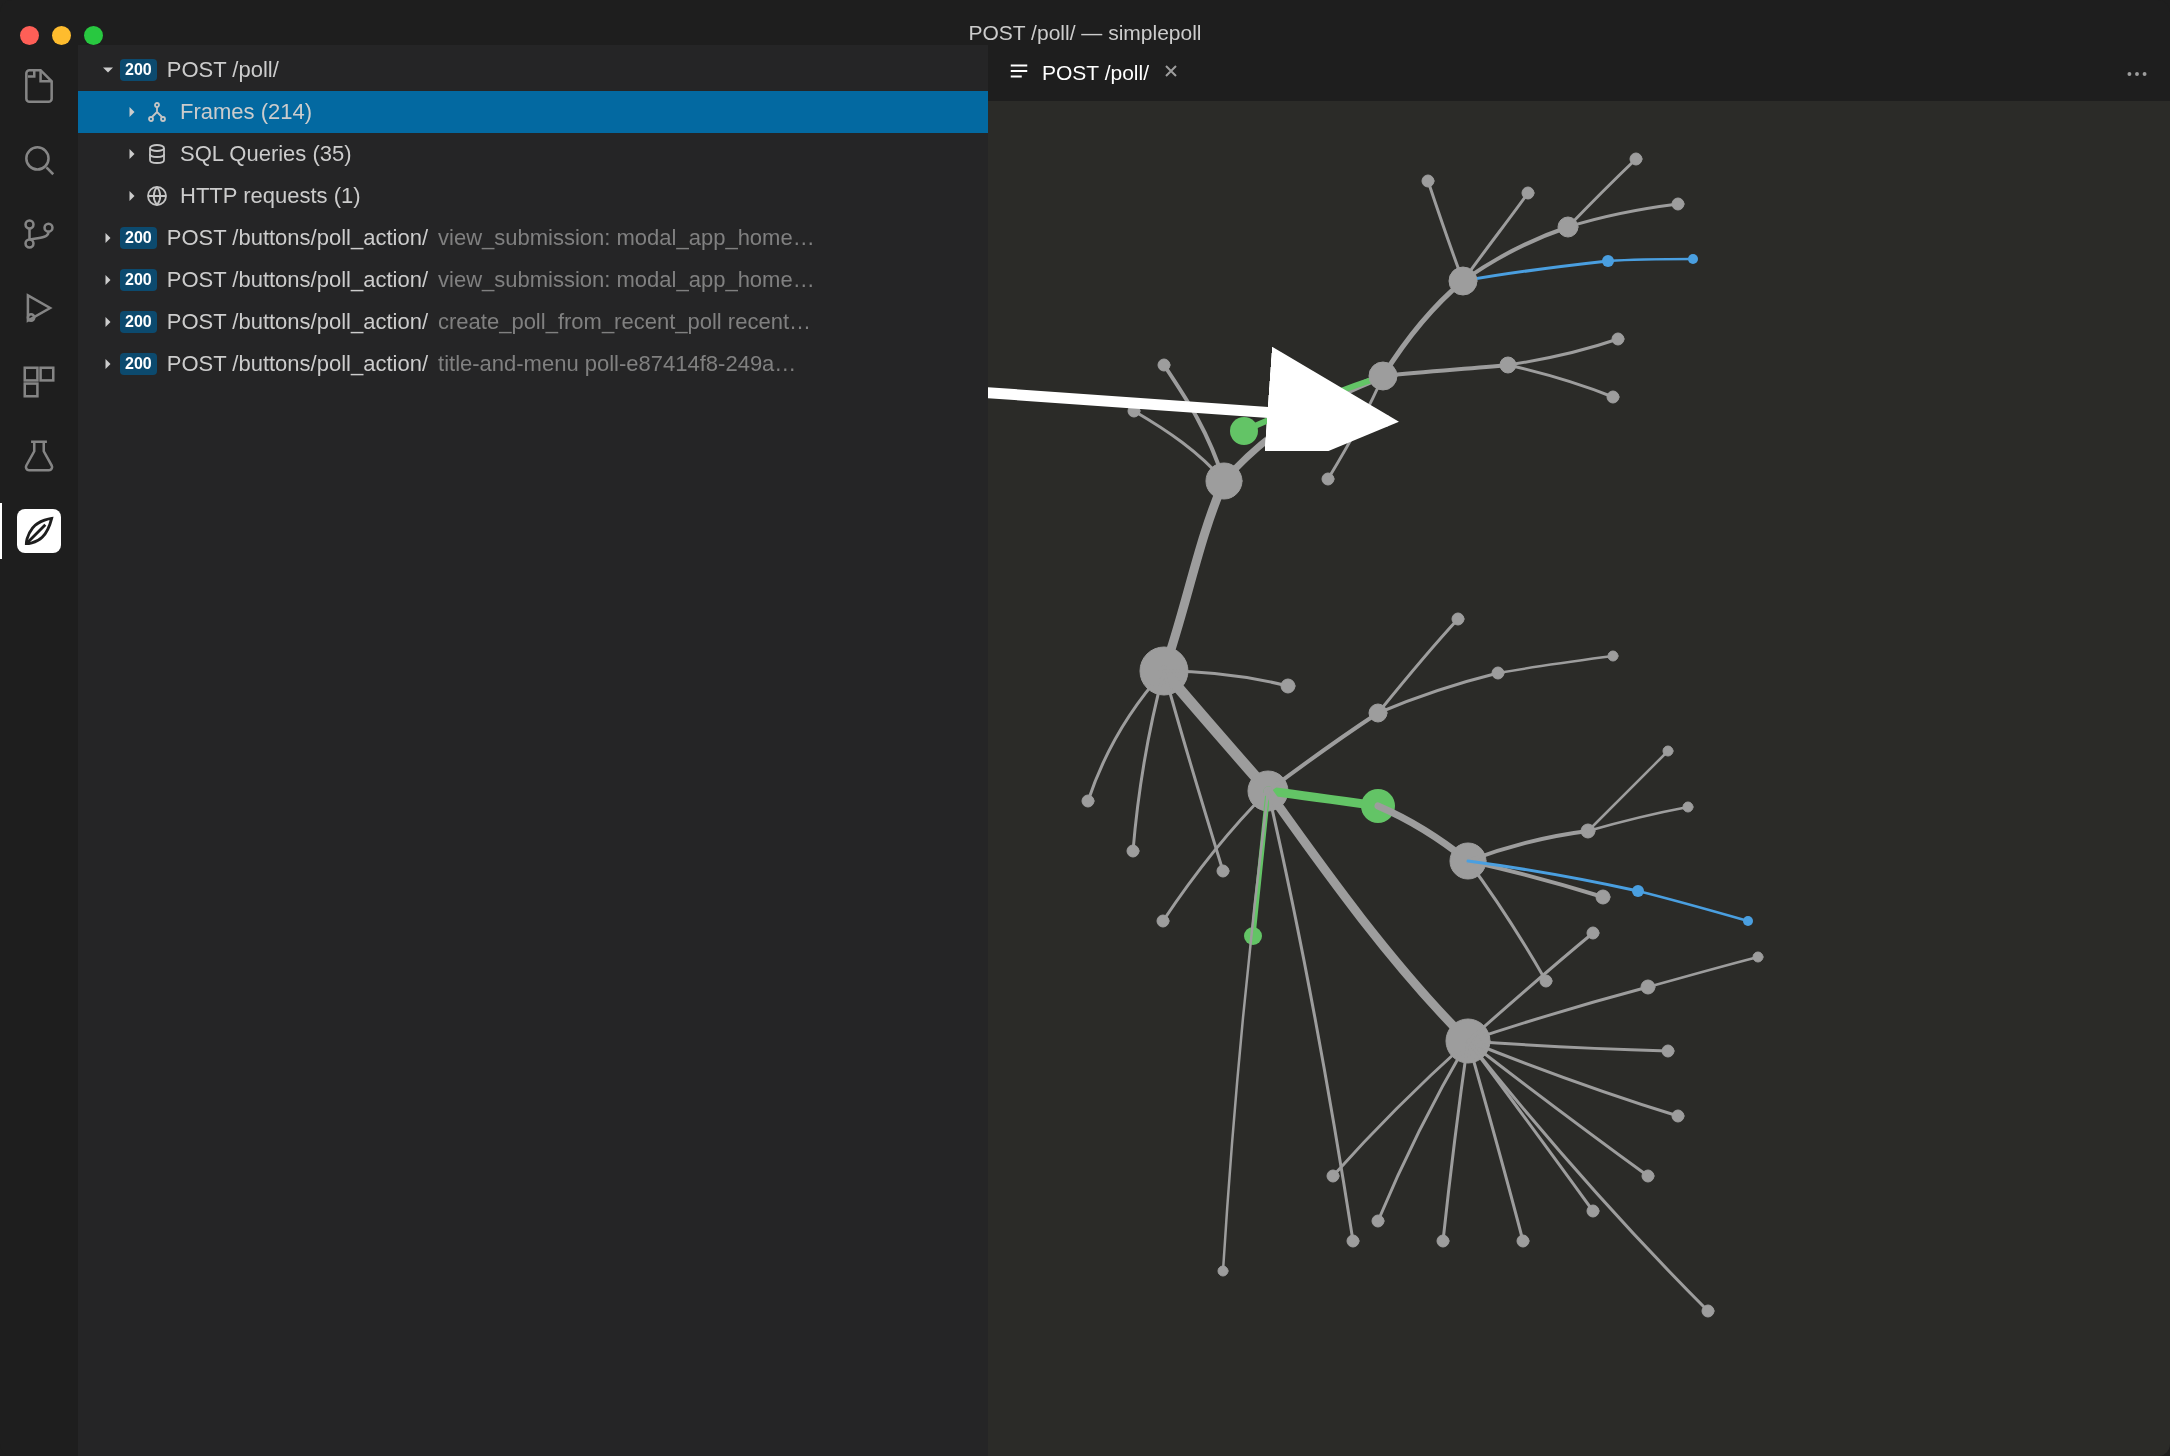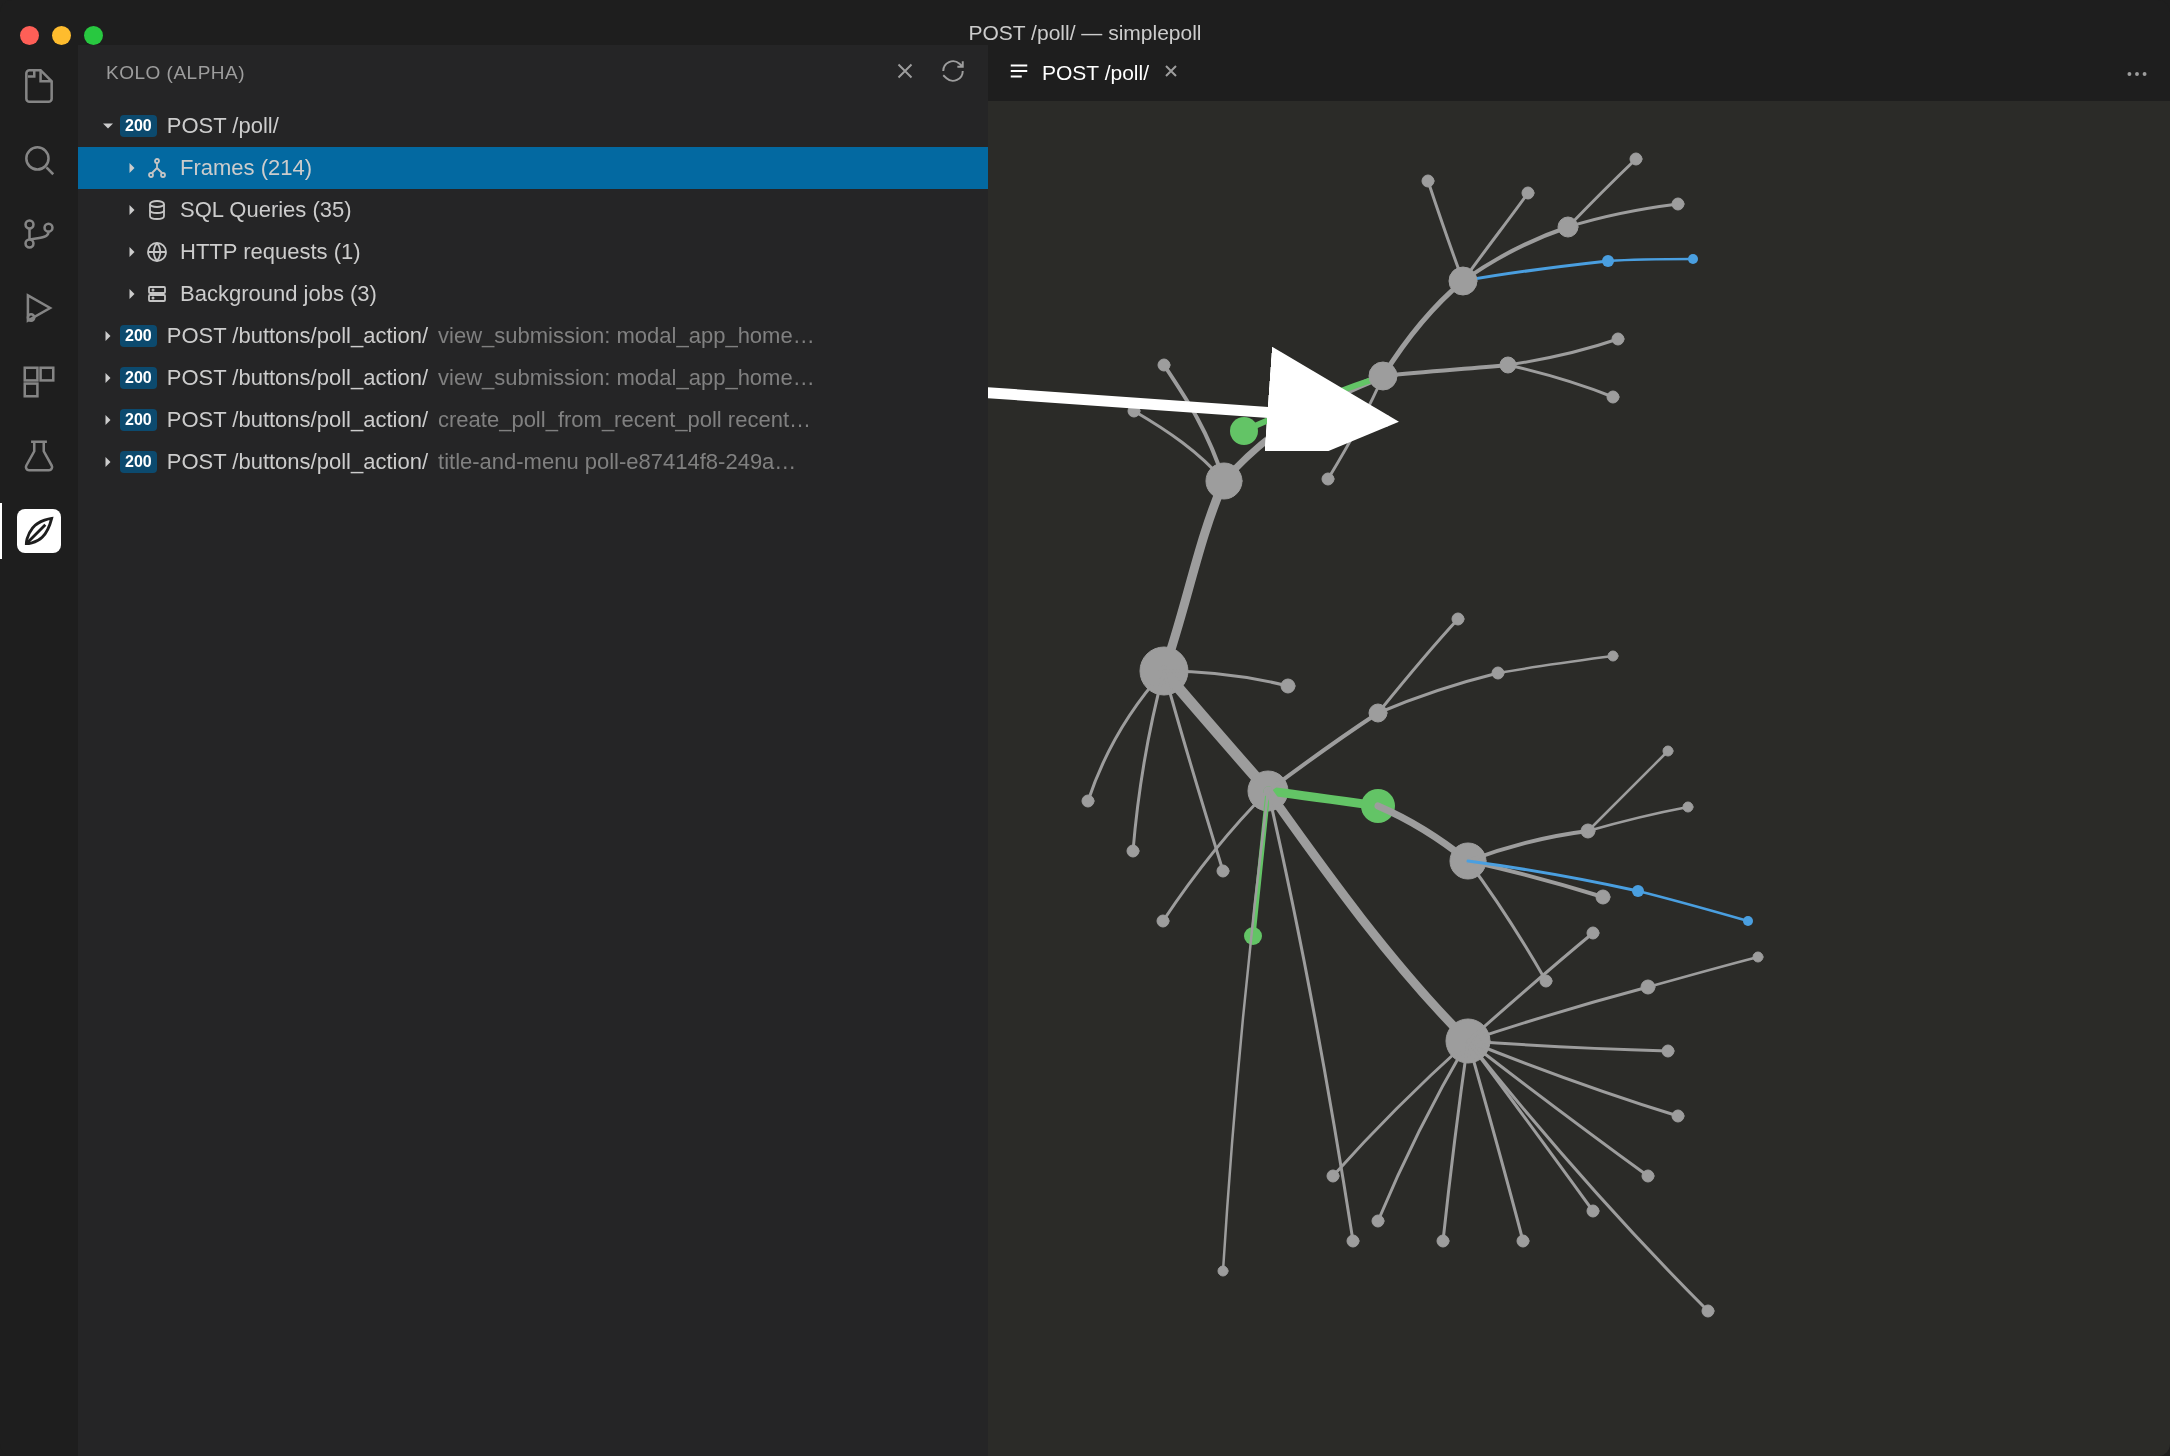--- a/index.html
+++ b/index.html
@@ -251,36 +251,20 @@
       </div>
       <div class="activity-item active selected-box">
         <svg viewBox="0 0 24 24" fill="none" stroke="currentColor" stroke-width="1.8">
             <path d="M20 4s-8 1-12 6-4 10-4 10 6 0 10-4 6-12 6-12z"></path>
             <path d="M16 8 4 20"></path>
           </svg>
       </div>
     </div>
 
     <div class="sidebar">
-      <div class="sidebar-header">
-        <span>KOLO (ALPHA)</span>
-        <div class="sidebar-header-actions">
-          <span>
-            <svg viewBox="0 0 24 24" stroke="currentColor" stroke-width="1.8" fill="none">
-                <path d="M6 6l12 12M18 6 6 18"></path>
-              </svg>
-          </span>
-          <span>
-            <svg viewBox="0 0 24 24" stroke="currentColor" stroke-width="1.8" fill="none">
-                <path d="M3 12a9 9 0 0 1 15-6.7L21 8M21 3v5h-5"></path>
-                <path d="M21 12a9 9 0 0 1-15 6.7L3 16"></path>
-              </svg>
-          </span>
-        </div>
-      </div>
 
       <div class="tree">
 
         <div class="tree-row indent-0">
           <span class="twistie">
             <svg viewBox="0 0 16 16" fill="currentColor">
                 <path d="M4 6l4 4 4-4z"></path>
               </svg>
           </span>
           <span class="badge-200">200</span>
@@ -330,36 +314,20 @@
             </span>
           <span class="row-icon">
             <svg viewBox="0 0 24 24" fill="none" stroke="currentColor" stroke-width="1.8">
                 <circle cx="12" cy="12" r="9"></circle>
                 <path d="M3 12h18M12 3a14 14 0 0 1 0 18M12 3a14 14 0 0 0 0 18"></path>
               </svg>
           </span>
           <span class="row-label">HTTP requests (1)</span>
         </div>
 
-        <div class="tree-row indent-1">
-          <span class="twistie">
-              <svg viewBox="0 0 16 16" fill="currentColor">
-                <path d="M6 4l4 4-4 4z"></path>
-              </svg>
-            </span>
-          <span class="row-icon">
-            <svg viewBox="0 0 24 24" fill="none" stroke="currentColor" stroke-width="1.8">
-                <rect x="4" y="5" width="16" height="6" rx="1"></rect>
-                <rect x="4" y="13" width="16" height="6" rx="1"></rect>
-                <circle cx="8" cy="8" r="0.6" fill="currentColor"></circle>
-                <circle cx="8" cy="16" r="0.6" fill="currentColor"></circle>
-              </svg>
-          </span>
-          <span class="row-label">Background jobs (3)</span>
-        </div>
 
         <div class="tree-row indent-0">
           <span class="twistie">
               <svg viewBox="0 0 16 16" fill="currentColor">
                 <path d="M6 4l4 4-4 4z"></path>
               </svg>
             </span>
           <span class="badge-200">200</span>
           <span class="row-label">POST /buttons/poll_action/</span>
           <span class="row-desc">view_submission: modal_app_home…</span>

